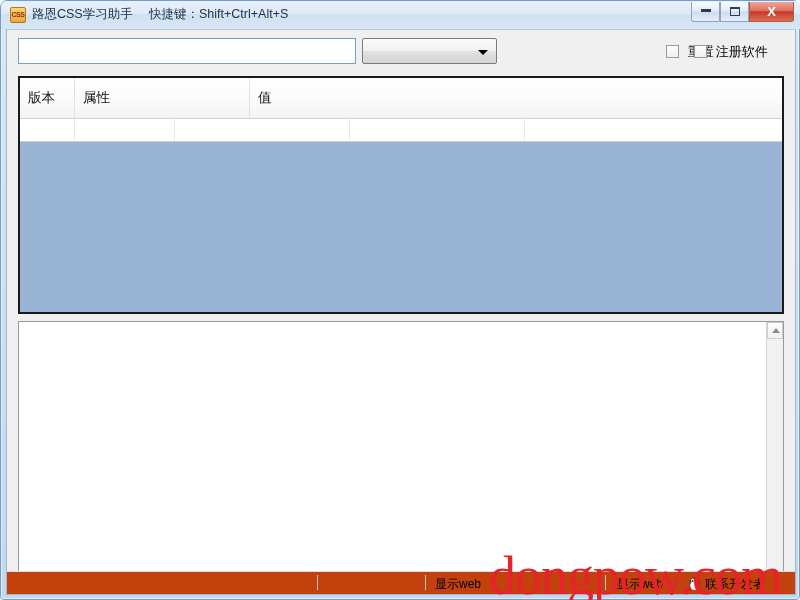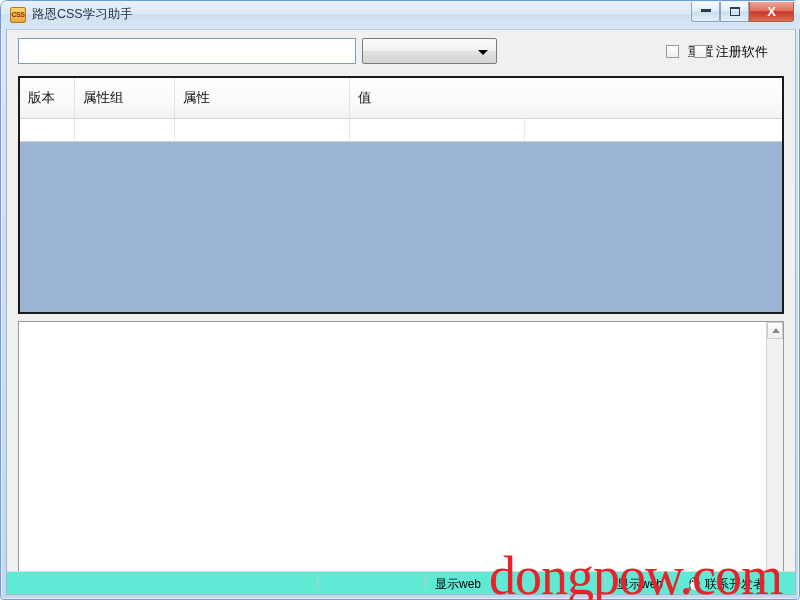--- a/index.html
+++ b/index.html
@@ -282,21 +282,21 @@
   }
   .sb-arrow.up { top: 5px; border-bottom: 5px solid #8d8d8d; }
   .sb-arrow.down { top: 6px; border-top: 5px solid #8d8d8d; }
 
   
   #statusbar {
     position: absolute;
     left: 0; bottom: 0;
     width: 788px;
     height: 22px;
-    background: #5eead4;
+    background: #c2410c;
     border-top: 1px solid #dcdcdc;
   }
   .status-sep {
     position: absolute;
     top: 3px;
     width: 1px; height: 15px;
     background: #c6c6c6;
   }
   .status-item {
     position: absolute;
@@ -329,20 +329,21 @@
 </style>
 </head>
 <body>
 
 <div id="window">
   <div id="frame-inner"></div>
 
   <div id="titlebar">
     <div id="app-icon">CSS</div>
     <div id="title-text">路恩CSS学习助手</div>
+    <div id="shortcut-text">快捷键：Shift+Ctrl+Alt+S</div>
 
     <div class="winbtn" id="btn-min">
       <span class="glyph-min"></span>
     </div>
     <div class="winbtn" id="btn-max">
       <span class="glyph-max"></span>
     </div>
     <div class="winbtn" id="btn-close">
       <span>X</span>
     </div>
@@ -365,21 +366,20 @@
 
       <div class="cb-wrap" id="cb-ontop">
         <span class="cb-box"></span>
         <span>注册软件</span>
       </div>
     </div>
 
     <div id="grid">
       <div id="grid-header">
         <div class="hcell" style="width:55px">版本</div>
-        <div class="hcell" style="width:100px">属性组</div>
         <div class="hcell" style="width:175px">属性</div>
         <div class="hcell" style="width:175px">值</div>
       </div>
 
       <div id="grid-row">
         <div class="bcell" style="width:55px"></div>
         <div class="bcell" style="width:100px"></div>
         <div class="bcell" style="width:175px"></div>
         <div class="bcell" style="width:175px"></div>
         <div class="bcell" style="width:257px"></div>

